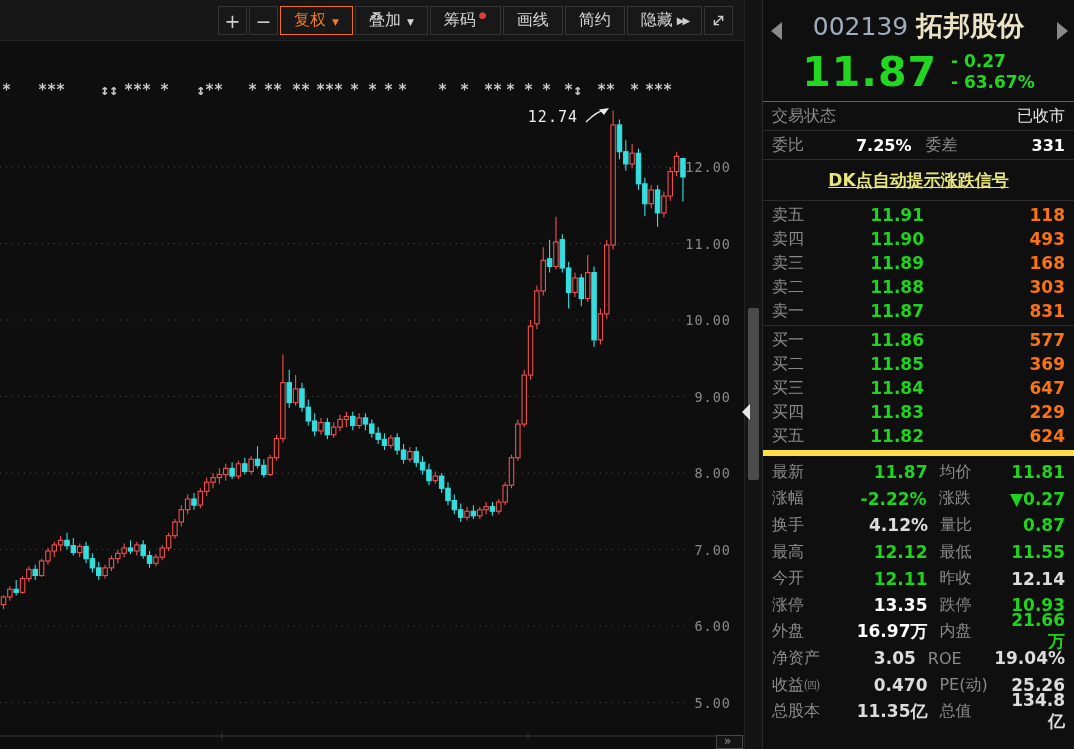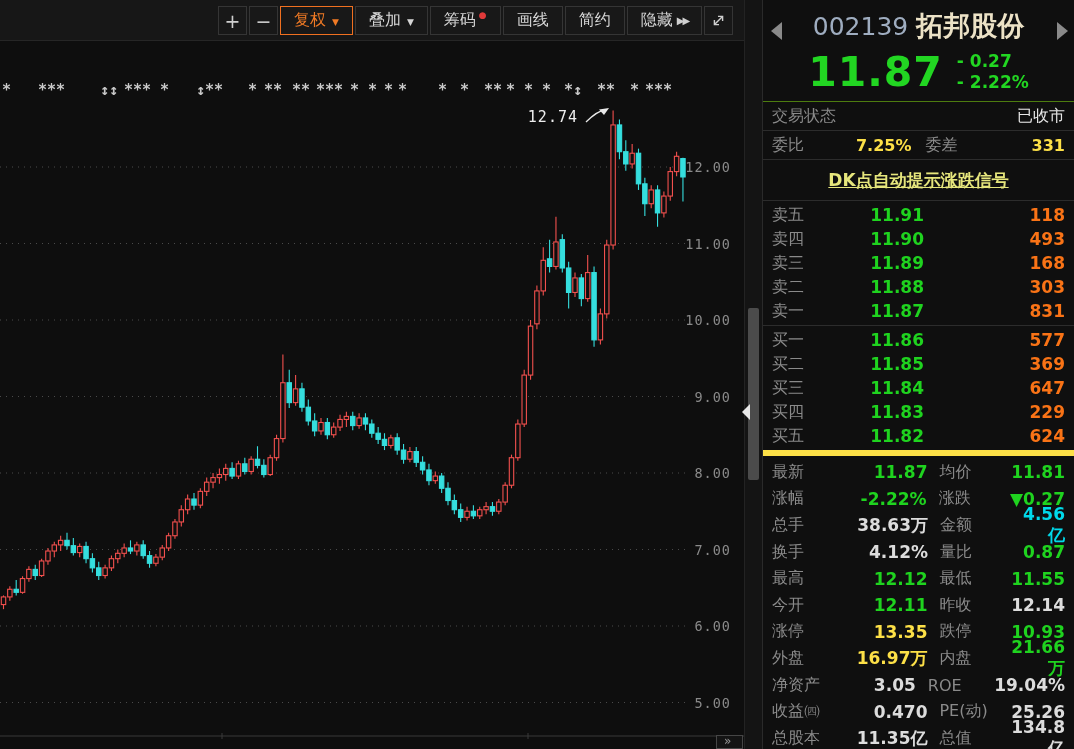--- a/index.html
+++ b/index.html
@@ -46,21 +46,21 @@
   #big-price { color:#22d622; font-size:41px; font-weight:bold; letter-spacing:1px; }
   #chg-col { display:flex; flex-direction:column; color:#22d622; font-size:17px; font-weight:bold; line-height:21px; }
 
   .p-row { display:flex; align-items:center; padding:0 9px; }
   #status-row { height:29px; border-bottom:1px solid #2c2c2c; }
   #weibi-row  { height:29px; border-bottom:1px solid #2c2c2c; }
   #dk-row { height:41px; display:flex; align-items:center; justify-content:center; border-bottom:1px solid #2c2c2c; }
   #dk-link { color:#e6e67c; font-size:17px; font-weight:bold; text-decoration:underline; cursor:pointer; }
   .lbl { color:#8a8a8a; }
   .v-green { color:#1fd31f; font-weight:bold; }
-  .v-red   { color:#fde047; font-weight:bold; }
+  .v-red   { color:#ffffff; font-weight:bold; }
   .v-white { color:#dcdcdc; font-weight:bold; }
   .v-cyan  { color:#00d9ea; font-weight:bold; }
   .grow-r { flex:1; text-align:right; }
 
   #asks, #bids { padding:2px 9px; }
   #asks { border-bottom:1px solid #2c2c2c; }
   #bids { border-bottom:6px solid #fde047; }
   .lvl-row { display:flex; height:24px; align-items:center; font-size:17px; cursor:pointer; }
   .lvl-label { width:46px; color:#8a8a8a; font-size:16px; }
   .lvl-price { width:106px; text-align:right; }
@@ -394,21 +394,21 @@
     <div id="p-header">
       <div class="nav-arrow" id="nav-prev"></div>
       <div class="nav-arrow" id="nav-next"></div>
       <div id="stock-line">
         <span id="stock-code">002139</span><span id="stock-name">拓邦股份</span>
       </div>
       <div id="price-line">
         <span id="big-price">11.87</span>
         <span id="chg-col">
           <span>- 0.27</span>
-          <span>- 2.22%</span>
+          <span>- 63.67%</span>
         </span>
       </div>
     </div>
 
     <div class="p-row" id="status-row">
       <span class="lbl">交易状态</span>
       <span class="grow-r v-white" style="font-weight:normal;color:#e6e6e6">已收市</span>
     </div>
 
     <div class="p-row" id="weibi-row">
@@ -483,26 +483,20 @@
           <span class="stat-l2">均价</span>
           <span class="stat-v2 v-green">11.81</span>
         </div>
         <div class="stat-row">
           <span class="stat-l1">涨幅</span>
           <span class="stat-v1 v-green">-2.22%</span>
           <span class="stat-l2">涨跌</span>
           <span class="stat-v2 v-green">▼0.27</span>
         </div>
         <div class="stat-row">
-          <span class="stat-l1">总手</span>
-          <span class="stat-v1 v-white">38.63万</span>
-          <span class="stat-l2">金额</span>
-          <span class="stat-v2 v-cyan">4.56亿</span>
-        </div>
-        <div class="stat-row">
           <span class="stat-l1">换手</span>
           <span class="stat-v1 v-white">4.12%</span>
           <span class="stat-l2">量比</span>
           <span class="stat-v2 v-green">0.87</span>
         </div>
         <div class="stat-row">
           <span class="stat-l1">最高</span>
           <span class="stat-v1 v-green">12.12</span>
           <span class="stat-l2">最低</span>
           <span class="stat-v2 v-green">11.55</span>

